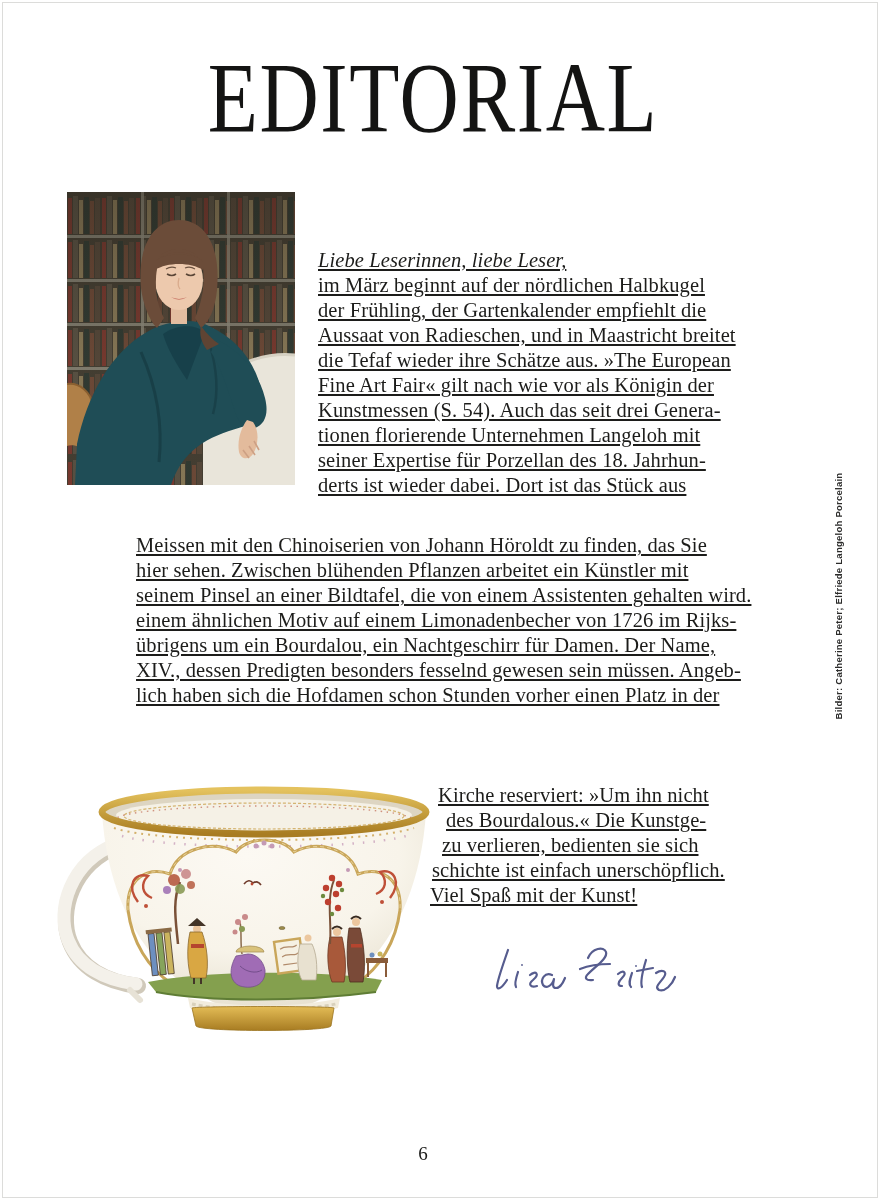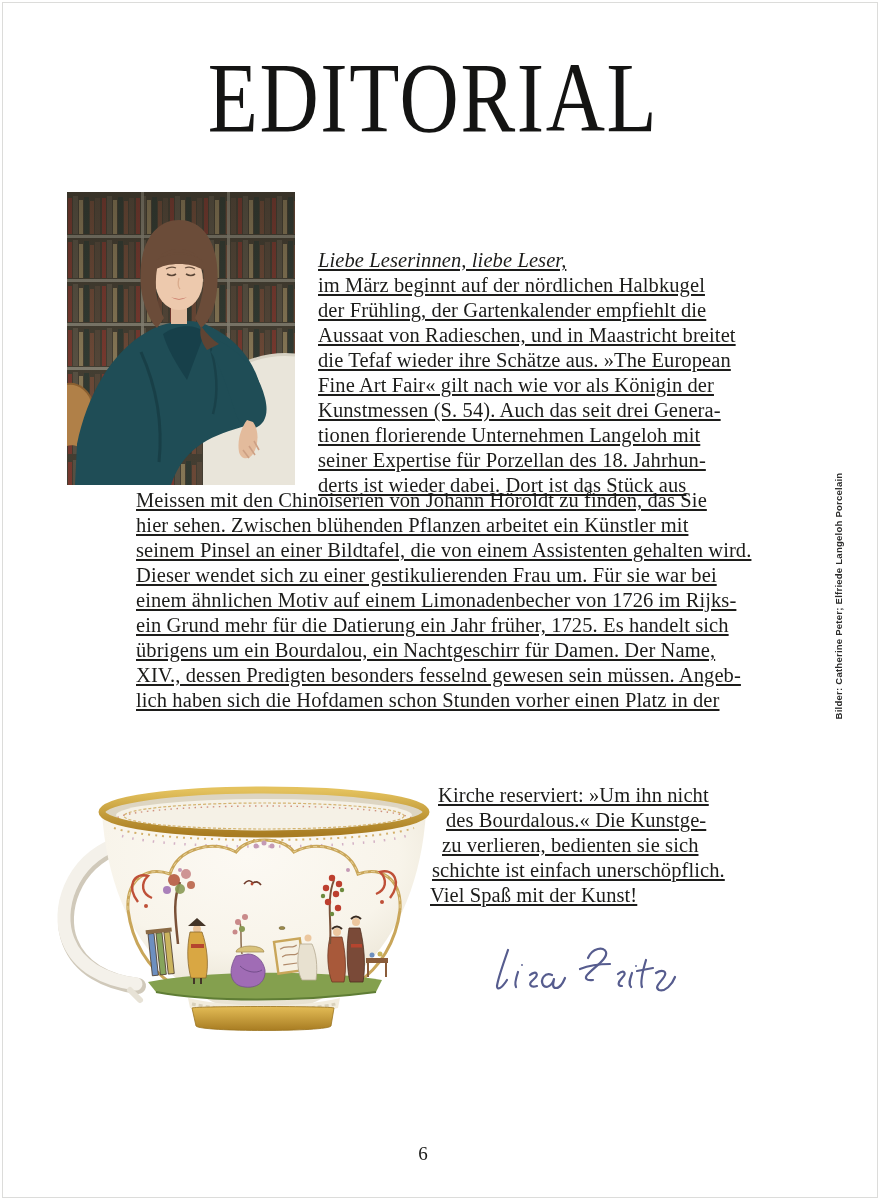--- a/index.html
+++ b/index.html
@@ -12,21 +12,21 @@
          letter-spacing:2px;transform:translateX(-7px) scaleX(0.82);transform-origin:440px 50%;
          white-space:nowrap;}
 
   .portrait{position:absolute;left:67px;top:192px;width:228px;height:293px;display:block;}
 
   .text-col{position:absolute;font-size:20.5px;line-height:25px;color:#1c1c1a;
             letter-spacing:0.1px;text-decoration:underline;}
   .text-line{height:25px;white-space:nowrap;}
   .salutation{font-style:italic;}
   #colA{left:318px;top:248px;}
-  #colFull{left:136px;top:488px;}
+  #colFull{left:136px;top:533px;}
   #colWrap{left:430px;top:783px;}
   #colWrap .text-line:nth-child(1){padding-left:8px;}
   #colWrap .text-line:nth-child(2){padding-left:16px;}
   #colWrap .text-line:nth-child(3){padding-left:12px;}
   #colWrap .text-line:nth-child(4){padding-left:2px;}
   #colWrap .text-line:nth-child(5){padding-left:0;}
 
   .cup{position:absolute;left:50px;top:782px;width:385px;height:258px;display:block;}
 
   .signature{position:absolute;left:488px;top:938px;width:190px;height:64px;display:block;}
@@ -114,23 +114,21 @@
         <div class="text-line">tionen florierende Unternehmen Langeloh mit</div>
         <div class="text-line">seiner Expertise für Porzellan des 18. Jahrhun-</div>
         <div class="text-line">derts ist wieder dabei. Dort ist das Stück aus</div>
       </div>
   </div>
   <div class="text-col" id="colFull">
     <div>
         <div class="text-line">Meissen mit den Chinoiserien von Johann Höroldt zu finden, das Sie</div>
         <div class="text-line">hier sehen. Zwischen blühenden Pflanzen arbeitet ein Künstler mit</div>
         <div class="text-line">seinem Pinsel an einer Bildtafel, die von einem Assistenten gehalten wird.</div>
-        <div class="text-line">Dieser wendet sich zu einer gestikulierenden Frau um. Für sie war bei</div>
         <div class="text-line">einem ähnlichen Motiv auf einem Limonadenbecher von 1726 im Rijks-</div>
-        <div class="text-line">ein Grund mehr für die Datierung ein Jahr früher, 1725. Es handelt sich</div>
         <div class="text-line">übrigens um ein Bourdalou, ein Nachtgeschirr für Damen. Der Name,</div>
         <div class="text-line">XIV., dessen Predigten besonders fesselnd gewesen sein müssen. Angeb-</div>
         <div class="text-line">lich haben sich die Hofdamen schon Stunden vorher einen Platz in der</div>
       </div>
   </div>
   <div class="text-col" id="colWrap">
     <div>
         <div class="text-line">Kirche reserviert: »Um ihn nicht</div>
         <div class="text-line">des Bourdalous.« Die Kunstge-</div>
         <div class="text-line">zu verlieren, bedienten sie sich</div>

